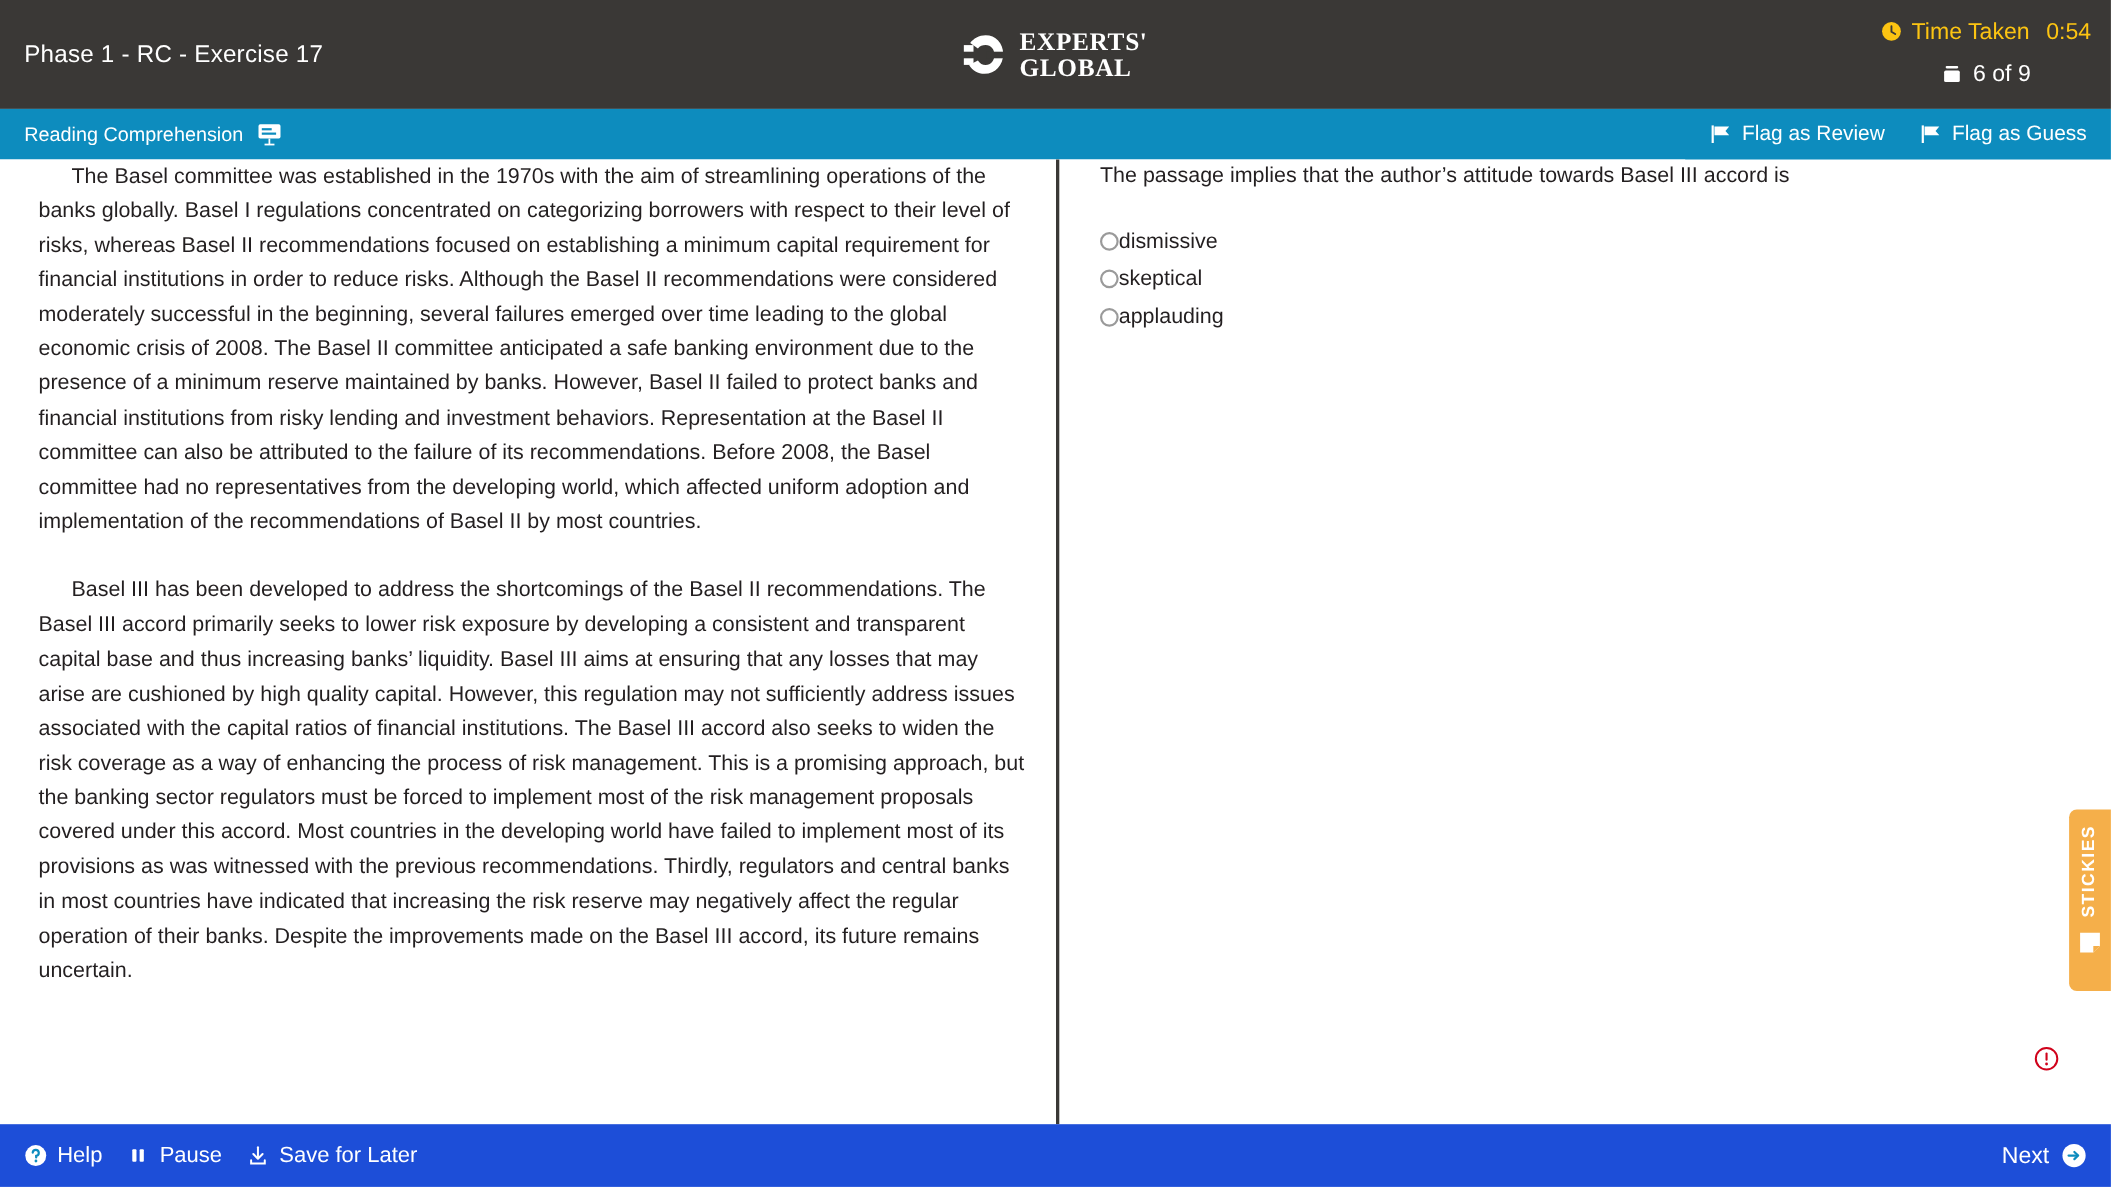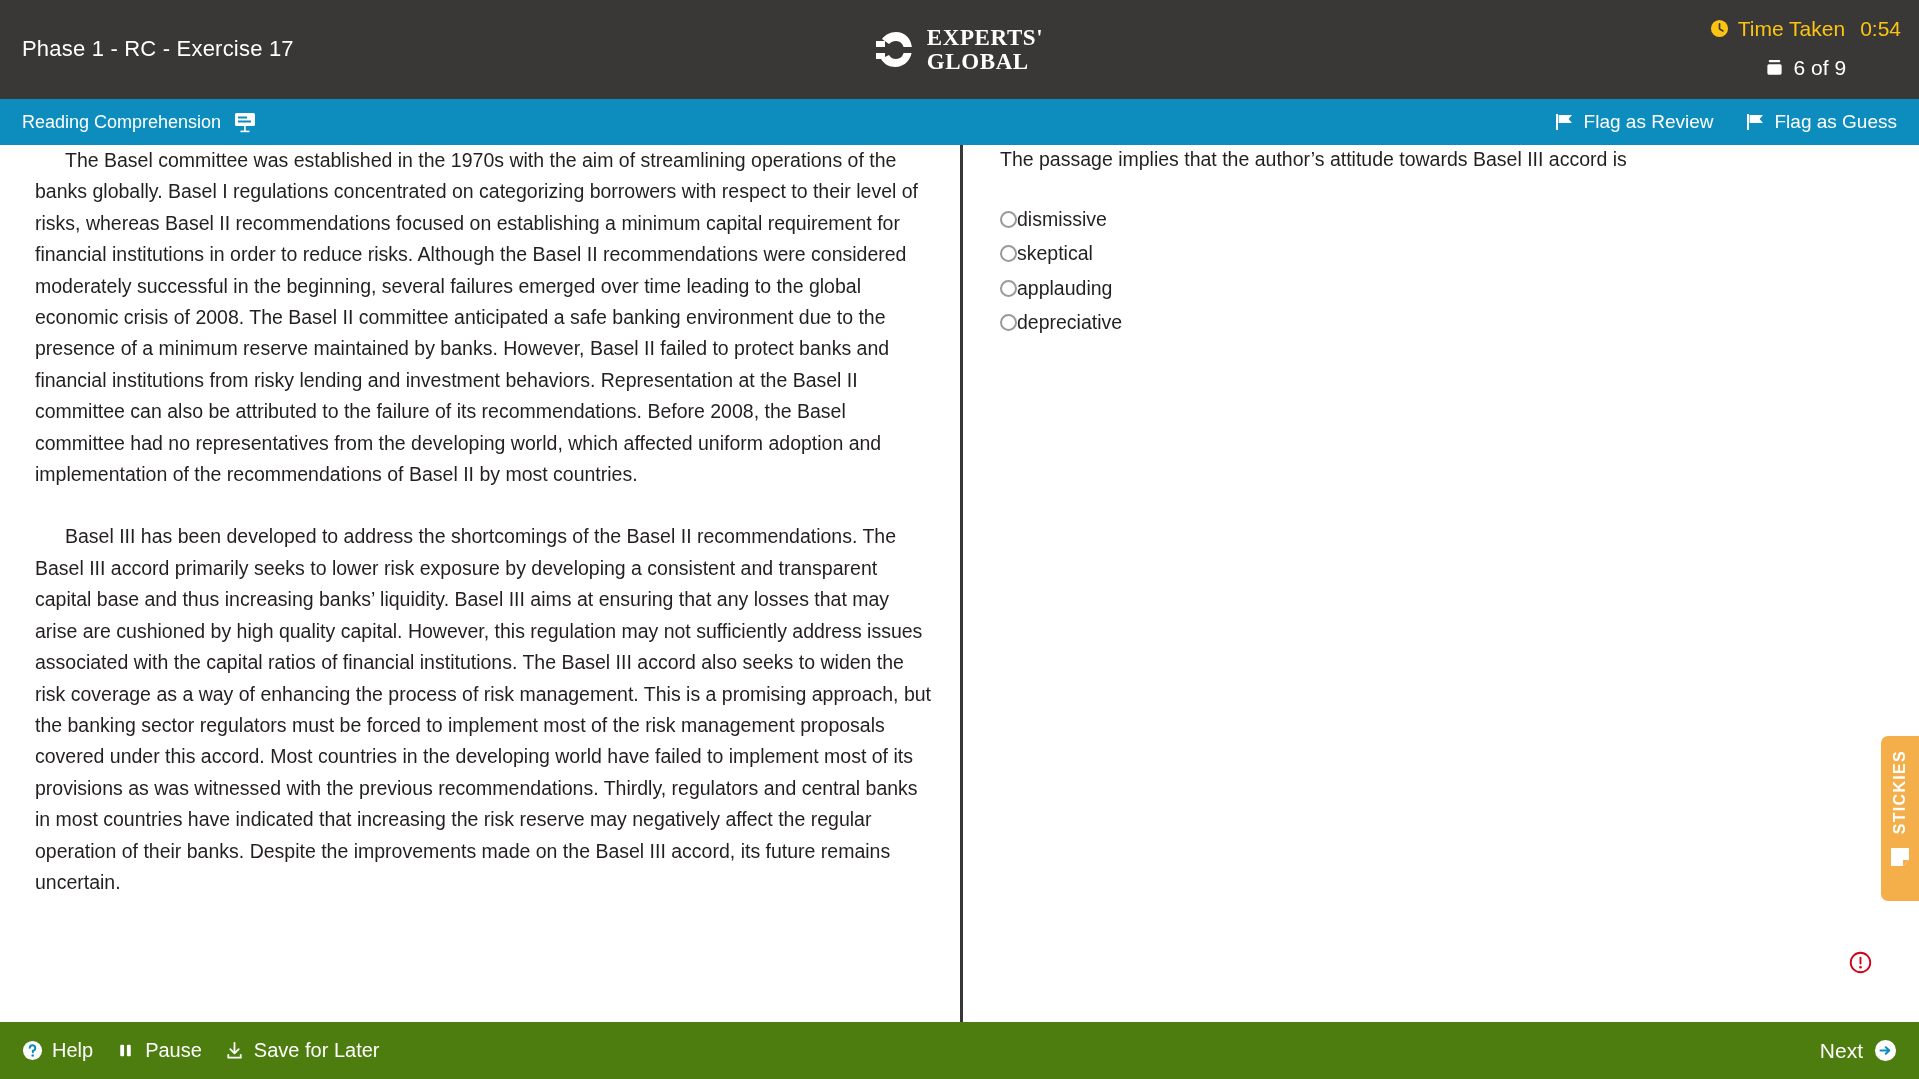--- a/index.html
+++ b/index.html
@@ -122,21 +122,21 @@
   .sticky-icon { width: 22px; height: 22px; margin-top: 12px; }
 
   .alert-icon {
     position: absolute; left: 1849px; top: 951px;
     width: 23px; height: 23px; cursor: pointer;
   }
 
   
   .bottombar {
     position: absolute; left: 0; top: 1022px; width: 1919px; height: 57px;
-    background: #4d7c0f;
+    background: #1d4ed8;
   }
   .bottom-left {
     position: absolute; left: 22px; top: 0; height: 57px;
     display: flex; align-items: center; gap: 22px;
   }
   .bottom-item {
     display: flex; align-items: center; gap: 9px;
     color: #ffffff; font-size: 20px; cursor: pointer; white-space: nowrap;
   }
   .b-icon { width: 21px; height: 21px; flex: none; display: block; }
@@ -230,24 +230,20 @@
       <span class="option-label">dismissive</span>
     </div>
     <div class="option">
       <span class="radio"></span>
       <span class="option-label">skeptical</span>
     </div>
     <div class="option">
       <span class="radio"></span>
       <span class="option-label">applauding</span>
     </div>
-    <div class="option">
-      <span class="radio"></span>
-      <span class="option-label">depreciative</span>
-    </div>
   </div>
 </div>
 
 <div class="divider"></div>
 
 <div class="stickies">
   <span class="stickies-text">STICKIES</span>
   <svg class="sticky-icon" viewBox="0 0 22 22">
     <path d="M2 2 H20 V14 L14 20 H2 Z" fill="#ffffff"></path>
     <path d="M20 14 L14 20 V14 Z" fill="#f5af4a"></path>

